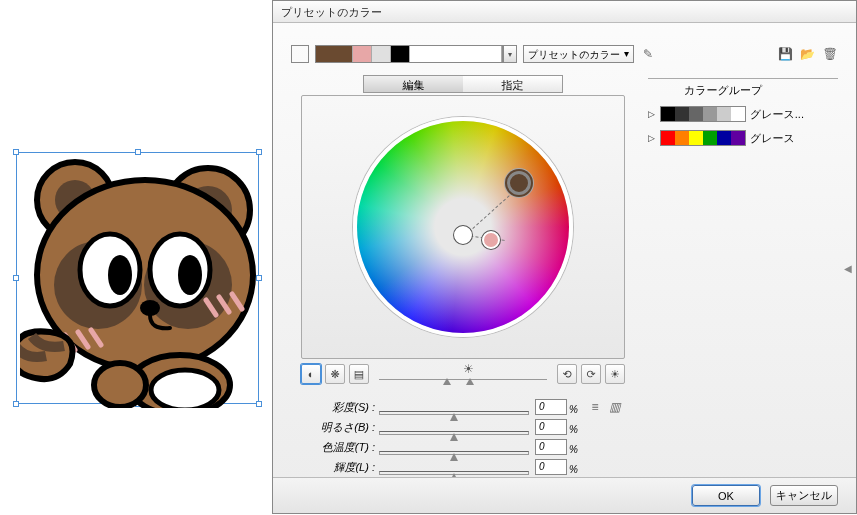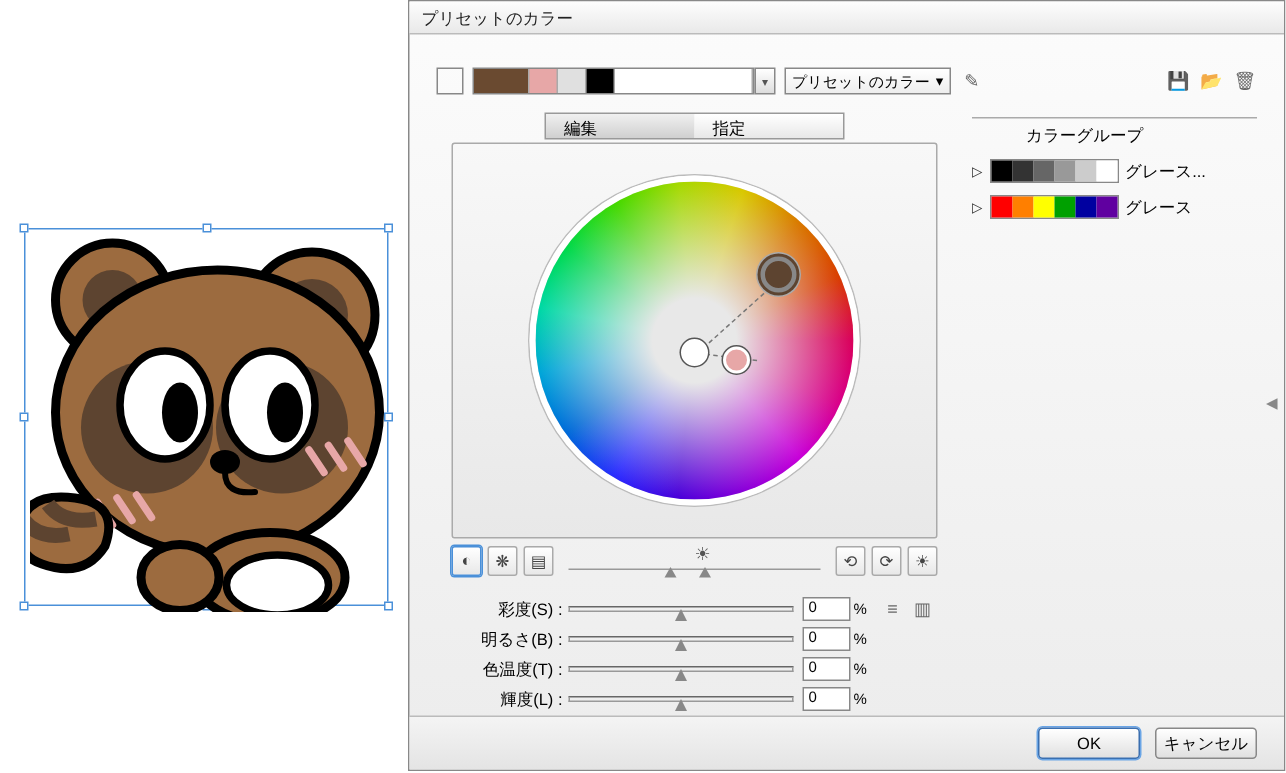--- a/index.html
+++ b/index.html
@@ -21,21 +21,21 @@
   .toolbar { position: absolute; top: 20px; left: 18px; right: 18px; height: 22px; display: flex; align-items: center; gap: 6px; }
   .swatch-small { width: 18px; height: 18px; border: 1px solid #888; }
   .swatch-row { display: flex; border: 1px solid #888; height: 18px; width: 188px; }
   .swatch-row div { border-right: 1px solid #aaa; }
   .dropdown-arrow { width: 14px; height: 18px; border: 1px solid #888; background: linear-gradient(#fff,#ddd); display: flex; align-items: center; justify-content: center; font-size: 8px; color: #555; }
   .select-box { height: 18px; border: 1px solid #888; background: linear-gradient(#fff,#eee); padding: 2px 4px; font-size: 10px; display: flex; align-items: flex-start; gap: 4px; }
   .icon-btn { width: 16px; height: 16px; display: flex; align-items: center; justify-content: center; color: #666; font-size: 12px; cursor: pointer; }
   
   .main-panel { position: absolute; top: 52px; left: 18px; width: 344px; height: 410px; }
   .tabs { display: flex; margin: 0 auto; width: 200px; border: 1px solid #999; height: 18px; }
-  .tab { flex: 1; padding: 2px 12px; font-size: 11px; background: linear-gradient(#fff,#e8e8e8); cursor: pointer; }
+  .tab { flex: 1; text-align: center; padding: 2px 0; font-size: 11px; background: linear-gradient(#fff,#e8e8e8); cursor: pointer; }
   .tab.active { background: linear-gradient(#f0f0f0,#d0d0d0); }
   .tooltip-box { position: absolute; top: 18px; left: 90px; background: #ffffe1; border: 1px solid #000; padding: 2px 6px; font-size: 11px; z-index: 5; }
   
   .wheel-area { position: absolute; top: 20px; left: 10px; width: 324px; height: 264px; background: linear-gradient(#f8f8f8,#e8e8e8); border: 1px solid #aaa; border-radius: 2px; }
   .color-wheel-wrap { position: absolute; left: 50%; top: 50%; transform: translate(-50%,-50%); width: 220px; height: 220px; border-radius: 50%; border: 4px solid #fff; box-shadow: 0 0 0 1px #bbb, inset 0 0 6px rgba(0,0,0,.2); overflow: hidden; }
   .color-wheel { width: 100%; height: 100%; background: conic-gradient(from 90deg, #d9005b,#d9008a,#c800d9,#8a00d9,#4a00d9,#2b2bff,#006ad9,#00a5d9,#00d9a5,#00d94a,#44d900,#a5d900,#d9c800,#d97800,#d93e00,#d9005b); position: relative; }
   .wheel-center { position: absolute; left:0;top:0;right:0;bottom:0; background: radial-gradient(circle at center, #e8e8e8 0 28px, rgba(232,232,232,0) 70%); }
   .wheel-marker { position: absolute; width: 18px; height: 18px; border-radius: 50%; border: 2px solid #fff; box-shadow: 0 0 0 1px #555; }
   .wm-white { left: 97px; top: 105px; background: #fff; }
   .wm-pink { left: 125px; top: 110px; background: #e7a7a7; }
@@ -45,21 +45,21 @@
   .wl2 { left:108px; top:114px; width:70px; transform:rotate(-42deg); }
   
   .wheel-ctrls { position: absolute; top: 288px; left: 10px; width: 324px; height: 22px; display: flex; align-items: center; gap: 4px; }
   .mini-btn { width: 20px; height: 20px; border: 1px solid #aaa; background: linear-gradient(#fff,#e8e8e8); display: flex; align-items: center; justify-content: center; font-size: 11px; color: #444; cursor: pointer; border-radius: 2px; }
   .mini-btn.active { border-color: #4a90d9; box-shadow: 0 0 0 1px #4a90d9; }
   .brightness-slider { flex: 1; height: 12px; margin: 0 6px; border-bottom: 1px solid #999; position: relative; }
   .bslider-tick { position: absolute; left: 50%; top: -6px; font-size: 12px; color: #555; }
   .bslider-tri { position: absolute; bottom: -6px; width: 0; height: 0; border-left: 4px solid transparent; border-right: 4px solid transparent; border-bottom: 7px solid #888; }
   
   .sliders { position: absolute; top: 322px; left: 0; width: 344px; }
-  .slider-row { display: flex; align-items: center; height: 18px; margin-bottom: 2px; }
+  .slider-row { display: flex; align-items: flex-end; height: 18px; margin-bottom: 2px; font-style: italic; }
   .slider-label { width: 88px; text-align: right; padding-right: 4px; font-size: 11px; }
   .slider-track { width: 150px; height: 4px; border: 1px solid #999; border-top-color: #666; position: relative; margin-right: 6px; }
   .slider-thumb { position:absolute; left:50%; bottom:-7px; width:0; height:0; border-left:4px solid transparent; border-right:4px solid transparent; border-bottom:8px solid #888; margin-left: -4px; }
   .slider-val { width: 32px; height: 16px; border: 1px solid #888; background: #fff; font-size: 10px; text-align: left; padding: 1px 3px; }
   .slider-pct { width: 16px; font-size: 10px; padding-left: 2px; }
   .slider-icons { display: flex; gap: 4px; margin-left: 4px; }
   
   .recolor-check { position: absolute; top: 404px; left: 10px; display: flex; align-items: center; gap: 4px; }
   .recolor-check input { width: 13px; height: 13px; }
   

